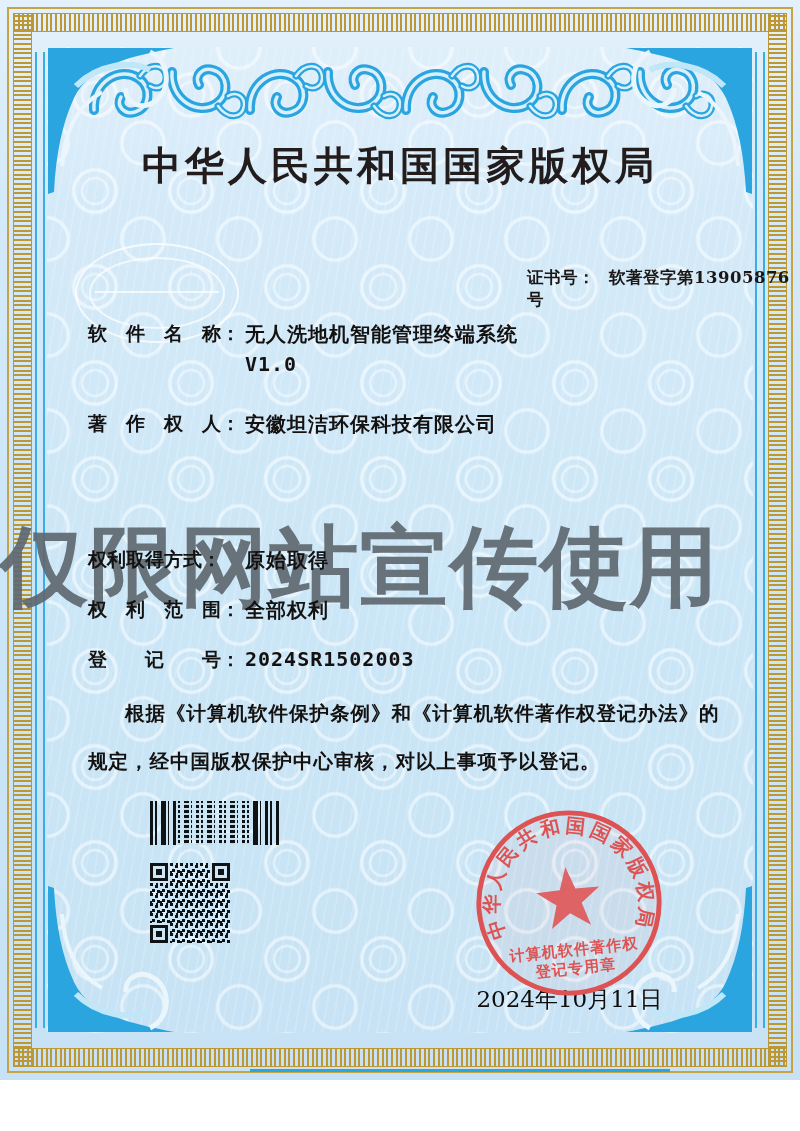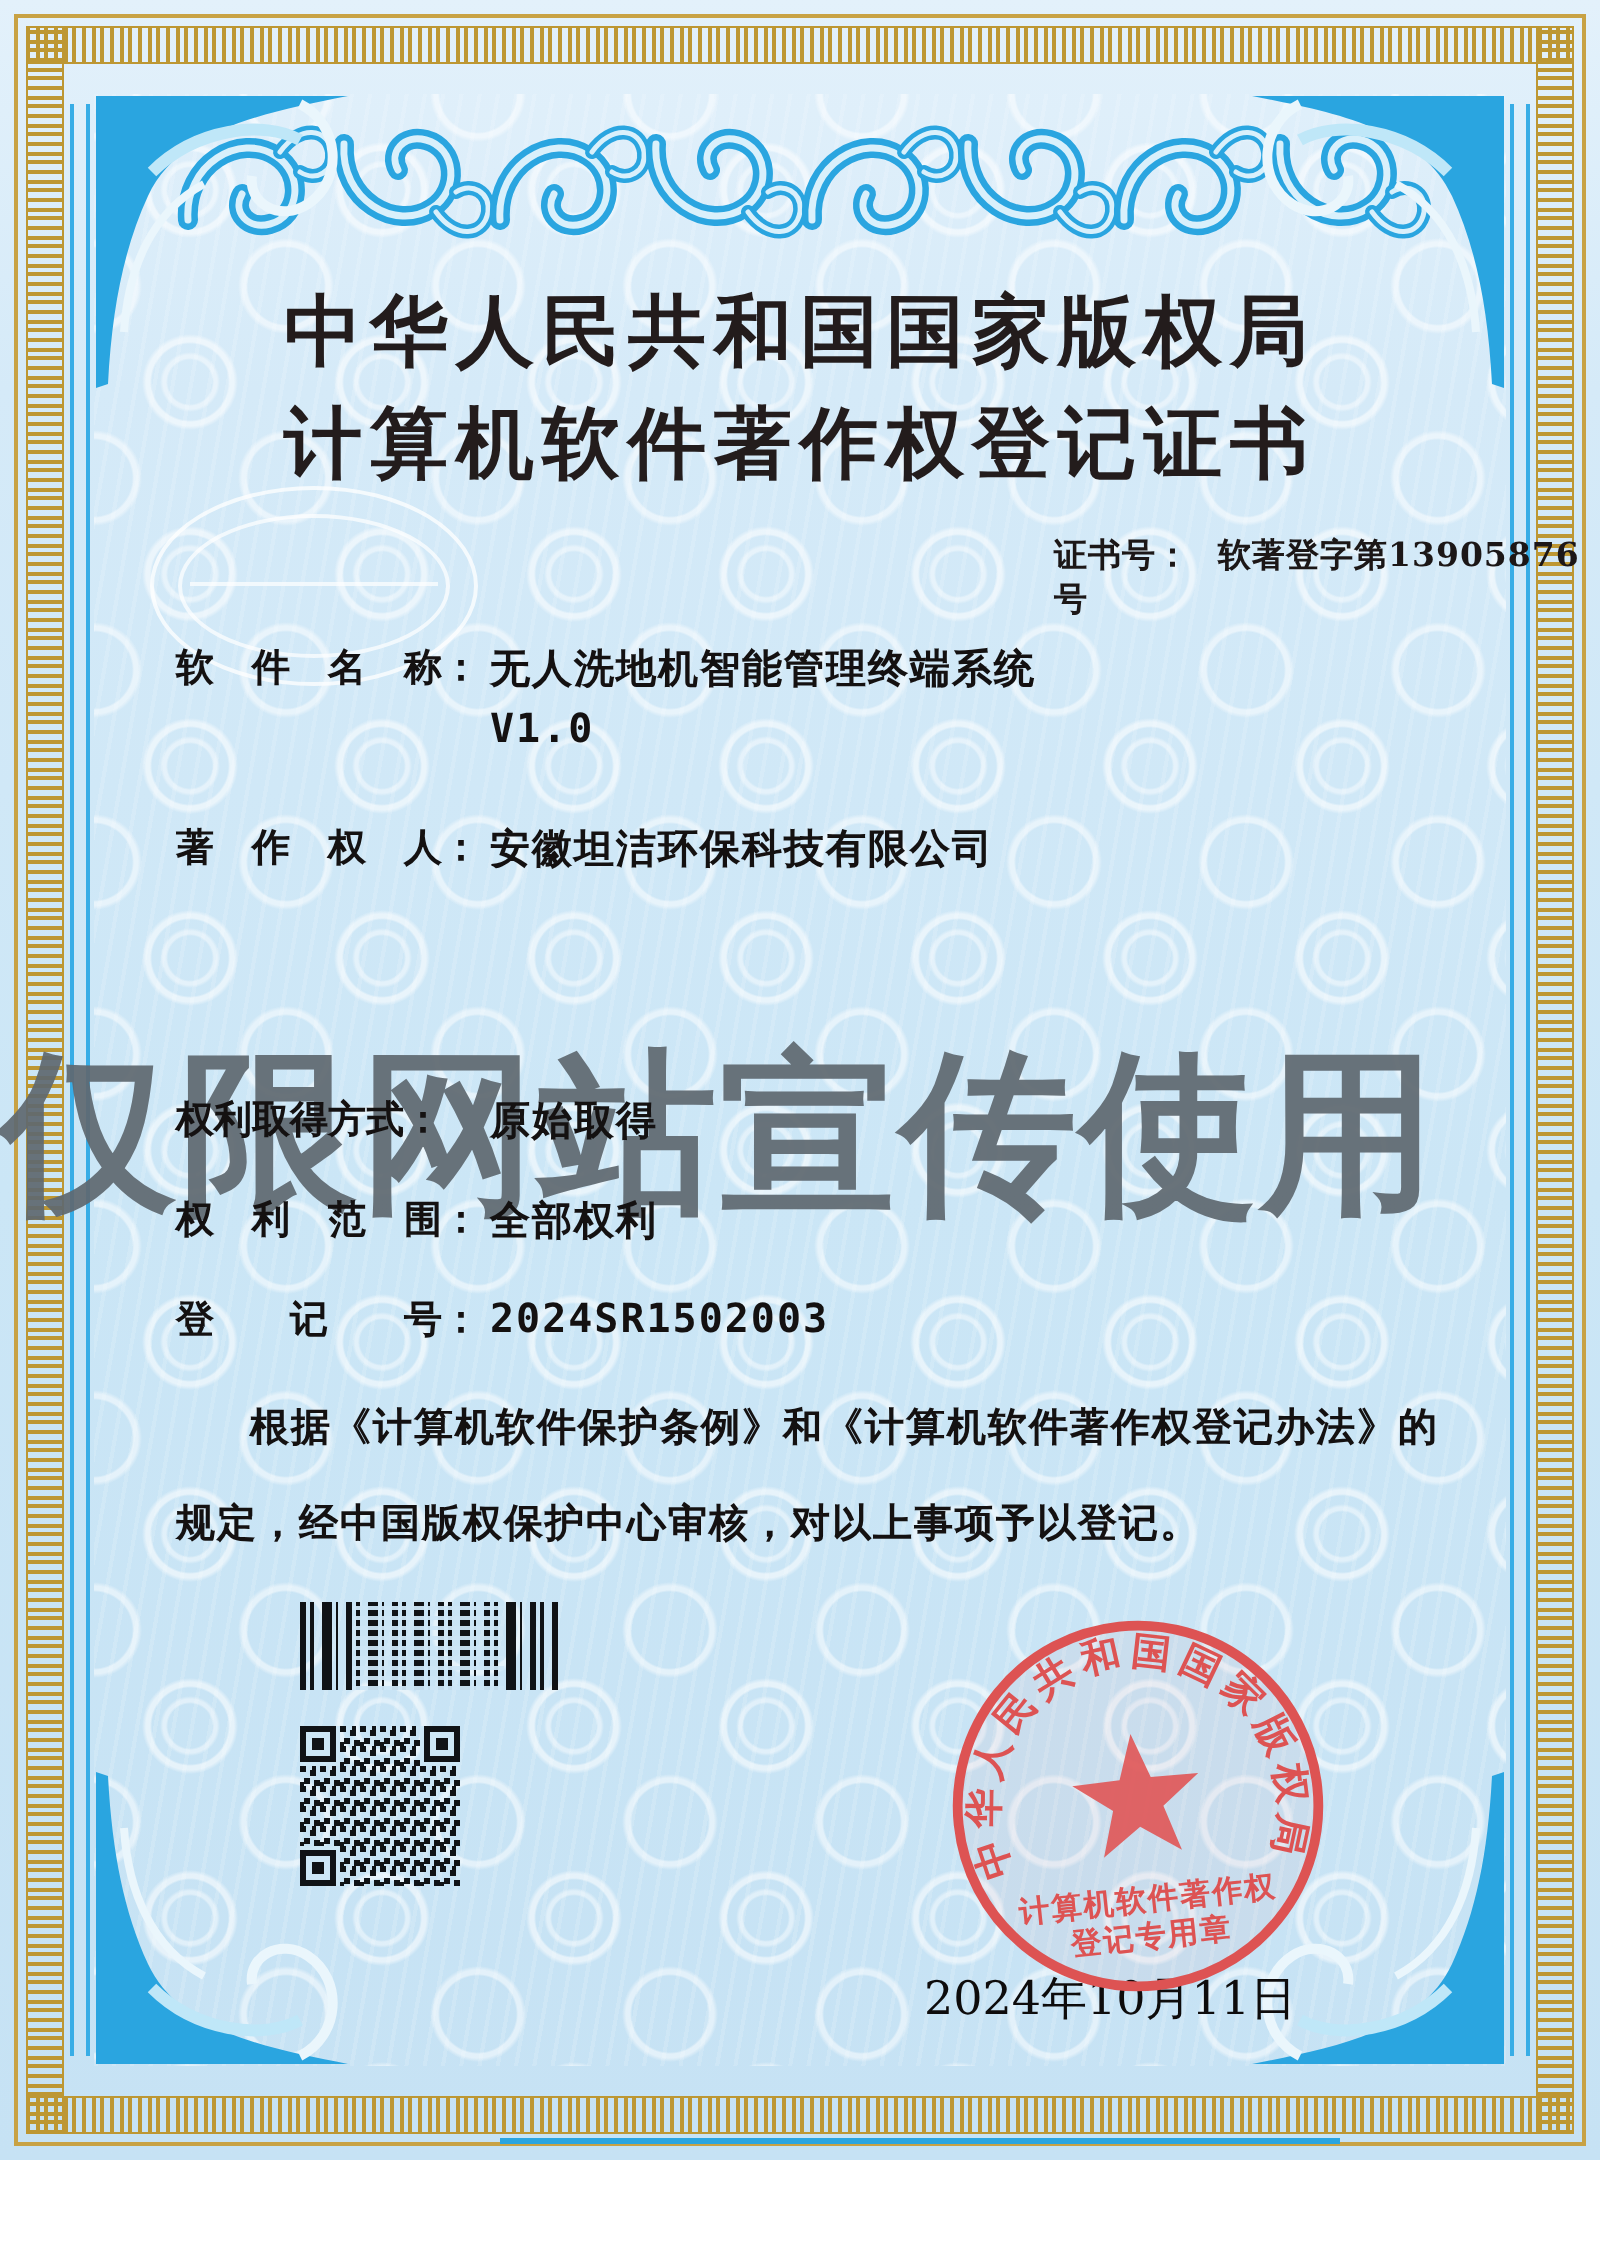--- a/index.html
+++ b/index.html
@@ -73,21 +73,21 @@
     background-color:rgba(0,0,0,0);
     background-image:
       repeating-linear-gradient(0deg, rgba(205,230,246,.95) 0 2px, rgba(205,230,246,0) 2px 5px),
       repeating-linear-gradient(90deg,#101316 0 3px,rgba(0,0,0,0) 3px 5px,#101316 5px 7px,rgba(0,0,0,0) 7px 11px,#101316 11px 16px,rgba(0,0,0,0) 16px 18px,#101316 18px 19px,rgba(0,0,0,0) 19px 23px);
     background-size:76px 44px,auto;
     background-position:26px 0,0 0;
     background-repeat:no-repeat,repeat;}
   .qrcode{position:absolute;left:150px;top:863px;z-index:10;}
   
   .seal{position:absolute;left:471px;top:805px;z-index:15;transform:rotate(-6deg);}
-  .date{position:absolute;left:462px;top:984px;width:215px;z-index:10;text-align:left;
+  .date{position:absolute;left:462px;top:984px;width:215px;z-index:10;text-align:center;
     font-family:"DejaVu Serif","Liberation Serif",serif;font-size:23px;color:#0e0c0c;}
   .seal-ring-text{font-family:"DejaVu Sans","Liberation Sans",sans-serif;font-size:20px;font-weight:600;fill:#dd5353;letter-spacing:4px;}
   .seal-small{font-family:"DejaVu Sans","Liberation Sans",sans-serif;font-weight:600;fill:#dd5353;}
 </style>
 </head>
 <body>
 
 <div class="page">
 
   <div class="bg-pattern"></div>
@@ -151,21 +151,20 @@
     <g>
       <path d="M2,2 L128,2 C88,10 44,18 28,52 C16,78 10,108 8,146 L2,148 Z" fill="#2aa5e0"></path>
       <path d="M104,6 C124,16 126,44 108,56 C94,65 78,56 80,42" fill="none" stroke="#eaf6fc" stroke-width="5"></path>
       <path d="M30,40 C52,18 86,14 104,24" fill="none" stroke="#bfe7f8" stroke-width="6"></path>
       <path d="M16,120 C18,88 30,60 56,46" fill="none" stroke="#eaf6fc" stroke-width="4"></path>
     </g>
   </svg>
   <div class="bottom-line"></div>
 
   <div class="title l1">中华人民共和国国家版权局</div>
-  <div class="title l2">计算机软件著作权登记证书</div>
 
   <div class="certno">
     <span>证书号：</span><span class="val">软著登字第13905876号</span>
   </div>
 
   <div class="frow row-name">
     <span class="flabel">软　件　名　称：</span>
     <span class="fvalue">无人洗地机智能管理终端系统</span>
   </div>
   <div class="frow row-version">

